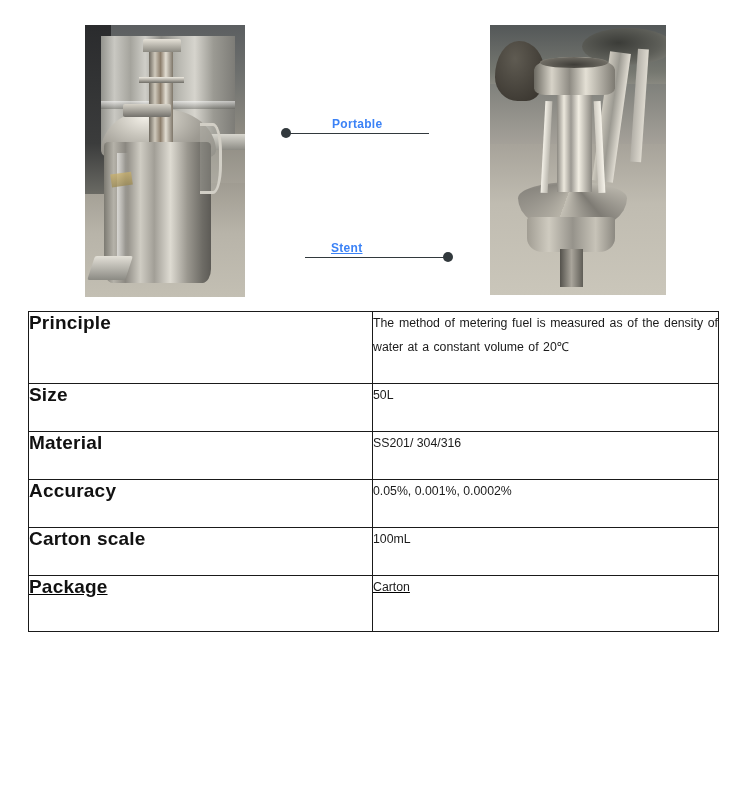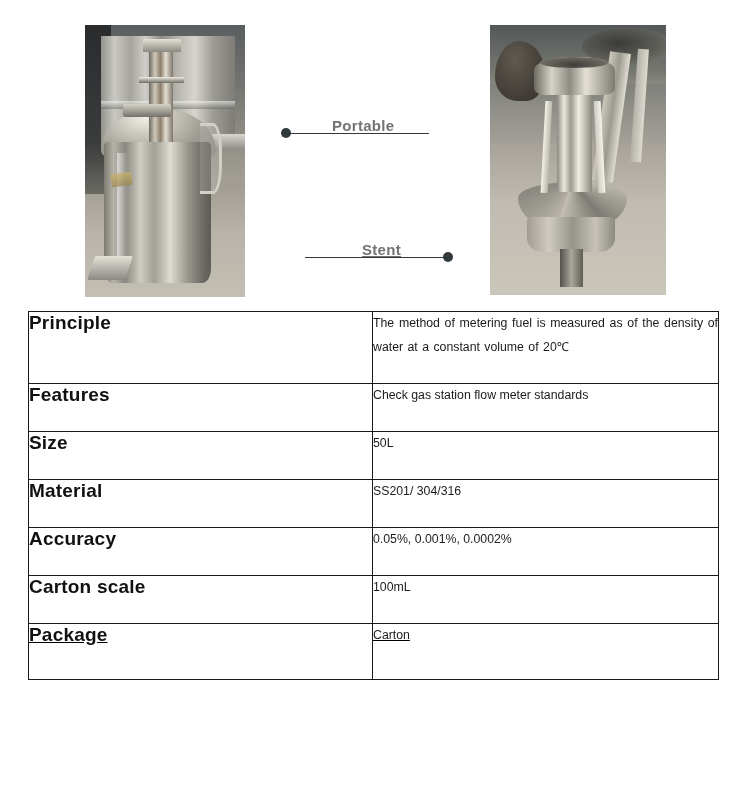--- a/index.html
+++ b/index.html
@@ -199,35 +199,35 @@
     border-top: 1.4px solid #32393d;
   }
   .callout-dot {
     position: absolute;
     width: 10px; height: 10px;
     background: #32393d;
     border-radius: 50%;
   }
   .callout-text {
     position: absolute;
-    font-size: 15px;
+    font-size: 12px;
     font-weight: bold;
-    color: #737373;
+    color: #3b82f6;
     white-space: nowrap;
     letter-spacing: .3px;
     padding-left: 7px;
   }
 
   #callout-portable .callout-line { left: 283px; top: 133px; width: 146px; }
   #callout-portable .callout-dot  { left: 281px; top: 128px; }
   #callout-portable .callout-text { left: 325px; top: 117px; }
 
   #callout-stent .callout-line { left: 305px; top: 257px; width: 146px; }
   #callout-stent .callout-dot  { left: 443px; top: 252px; }
-  #callout-stent .callout-text { left: 355px; top: 241px; text-decoration: underline; }
+  #callout-stent .callout-text { left: 324px; top: 241px; text-decoration: underline; }
 
   
   #spec-table {
     position: absolute;
     left: 28px;
     top: 311px;
     width: 690px;
     border-collapse: collapse;
     table-layout: fixed;
   }
@@ -327,24 +327,20 @@
     <col class="c-value">
   </colgroup>
   <tbody>
 
     <tr class="r-tall tall">
       <td class="label-cell">Principle</td>
       <td class="value-cell val-spaced">The method of metering fuel is measured as of the density of water at a constant volume of 20℃</td>
     </tr>
 
 
-    <tr class="r-std">
-      <td class="label-cell">Features</td>
-      <td class="value-cell">Check gas station flow meter standards</td>
-    </tr>
 
     <tr class="r-std">
       <td class="label-cell">Size</td>
       <td class="value-cell">50L</td>
     </tr>
 
     <tr class="r-std">
       <td class="label-cell">Material</td>
       <td class="value-cell">SS201/ 304/316</td>
     </tr>

